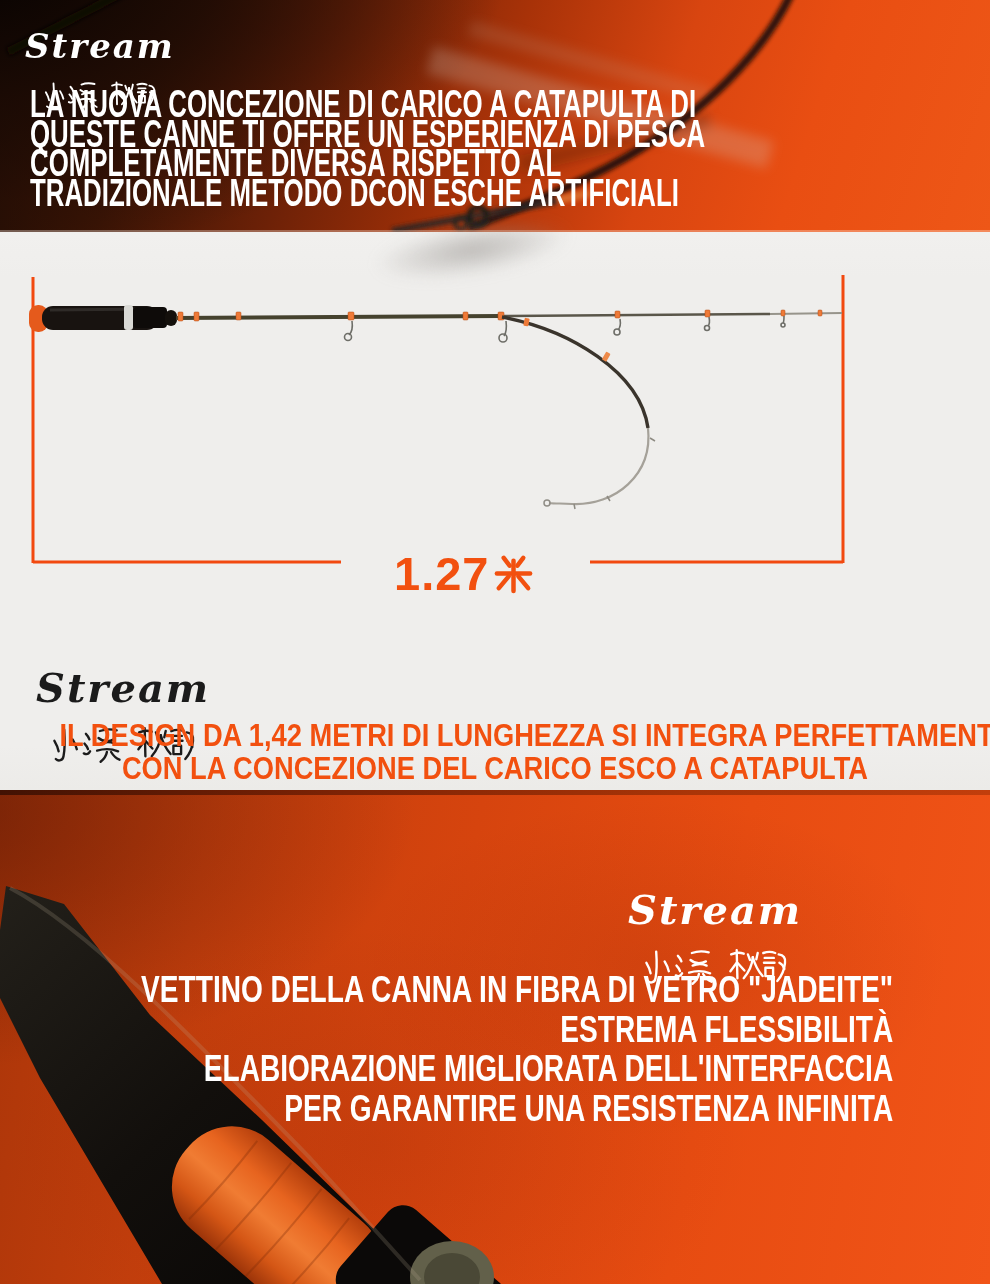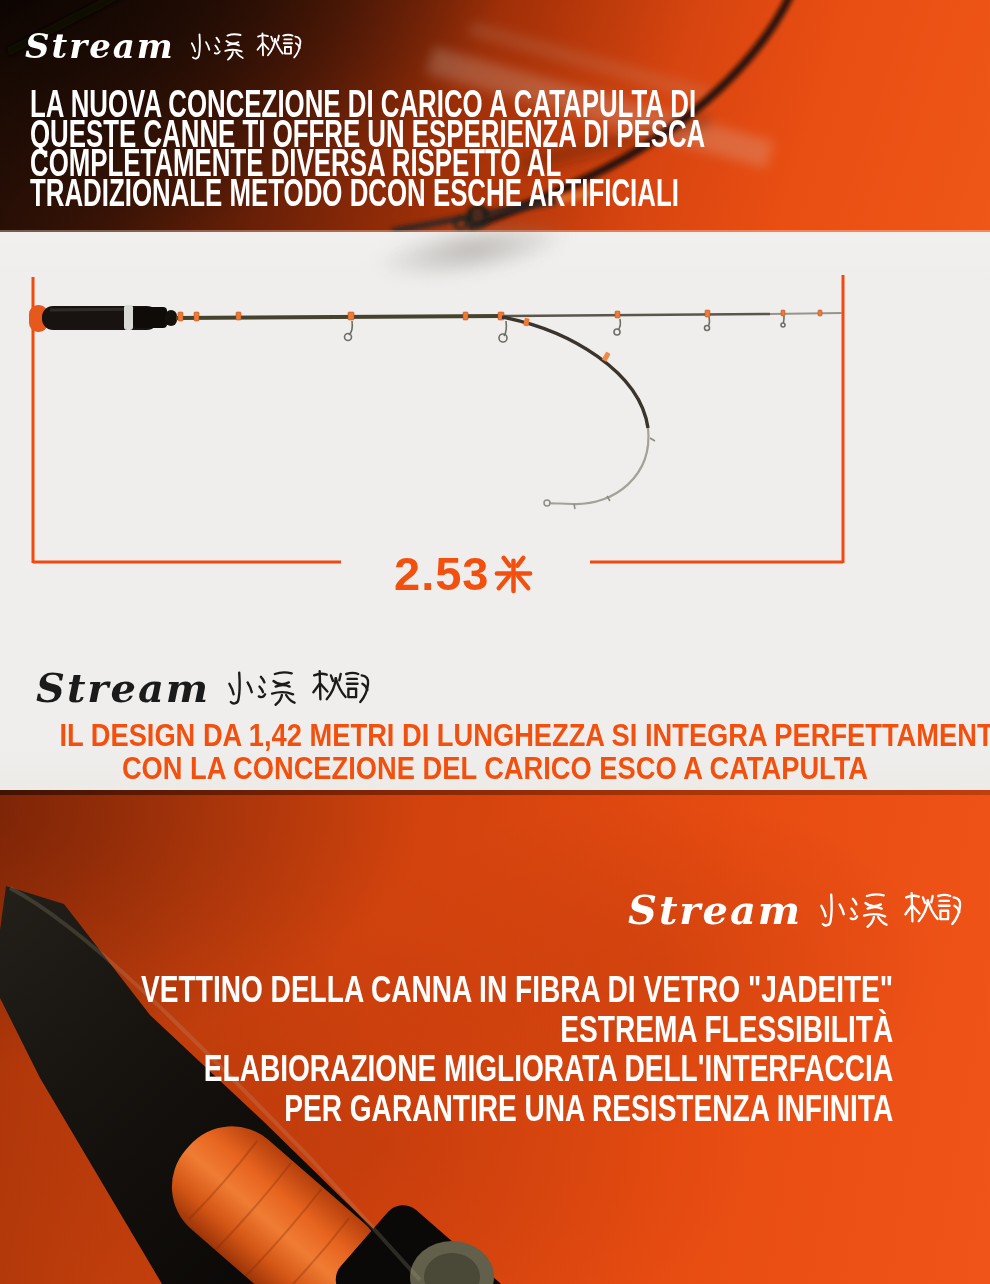--- a/index.html
+++ b/index.html
@@ -8,21 +8,21 @@
   .techno{font-family:"Liberation Sans","DejaVu Sans",sans-serif;font-weight:700;white-space:nowrap;}
   section{position:absolute;left:0;width:990px;}
 
   
   .hero{top:0;height:232px;overflow:hidden;
     background:
       radial-gradient(760px 420px at -4% -18%, rgba(5,2,1,.96), rgba(26,10,4,.82) 34%, rgba(40,14,5,.35) 58%, transparent 72%),
       linear-gradient(108deg,#1a0b05 0%,#3a1405 16%,#6d2107 32%,#a83208 50%,#d84510 66%,#e94e12 80%,#ee5717 100%);}
   .hero::after{content:"";position:absolute;left:0;right:0;bottom:0;height:2px;background:rgba(255,235,220,.35);}
   .hero-art{position:absolute;left:0;top:0;}
-  .logo{position:absolute;display:flex;align-items:center;gap:13px;}
+  .logo{position:absolute;display:flex;align-items:center;gap:13px;flex-direction:column;}
   .logo-script{font-family:"DejaVu Serif","Liberation Serif",serif;font-style:italic;font-weight:700;letter-spacing:2px;}
   .logo-hero{left:25px;top:26px;color:#ffffff;}
   .logo-hero .logo-script{font-size:34px;}
   .logo-hero .cjk{width:115px;height:33px;}
   .cjk{display:block;}
   .hero-heading{position:absolute;left:30px;top:90px;font-size:38px;line-height:29.5px;color:#ffffff;
     transform:scale(.68,1);transform-origin:left top;}
 
   
   .diagram{top:232px;height:558px;background:
@@ -202,21 +202,21 @@
         <path d="M648,196 C653,243 615,274 572,272 C563,271 556,272 549,271" stroke="#a5a199" stroke-width="2.2" fill="none"></path>
         <circle cx="547" cy="271" r="3" stroke="#908d86" stroke-width="1.5" fill="none"></circle>
         <rect x="604" y="120" width="5" height="9" rx="1" fill="#ee8a4a" transform="rotate(30 606 124)"></rect>
         <rect x="524" y="86" width="5" height="8" rx="1" fill="#ee7a38" transform="rotate(12 526 90)"></rect>
         <path d="M650,206 l5,3" stroke="#8d8a82" stroke-width="1.5"></path>
         <path d="M607,264 l3,5" stroke="#8d8a82" stroke-width="1.5"></path>
         <path d="M574,272 l1,5" stroke="#8d8a82" stroke-width="1.5"></path>
       </g>
     </svg>
     <div class="length-label">
-      <span class="length-value techno">2.53</span>
+      <span class="length-value techno">1.27</span>
       <svg class="mi" viewBox="0 0 44 44" aria-label="米">
           <use href="#mi-char"></use>
         </svg>
     </div>
     <div class="logo logo-mid">
       <span class="logo-script">Stream</span>
       <svg class="cjk" viewBox="0 0 210 60" aria-label="小溪 秋韵">
           <use href="#cjk-logo"></use>
         </svg>
     </div>

